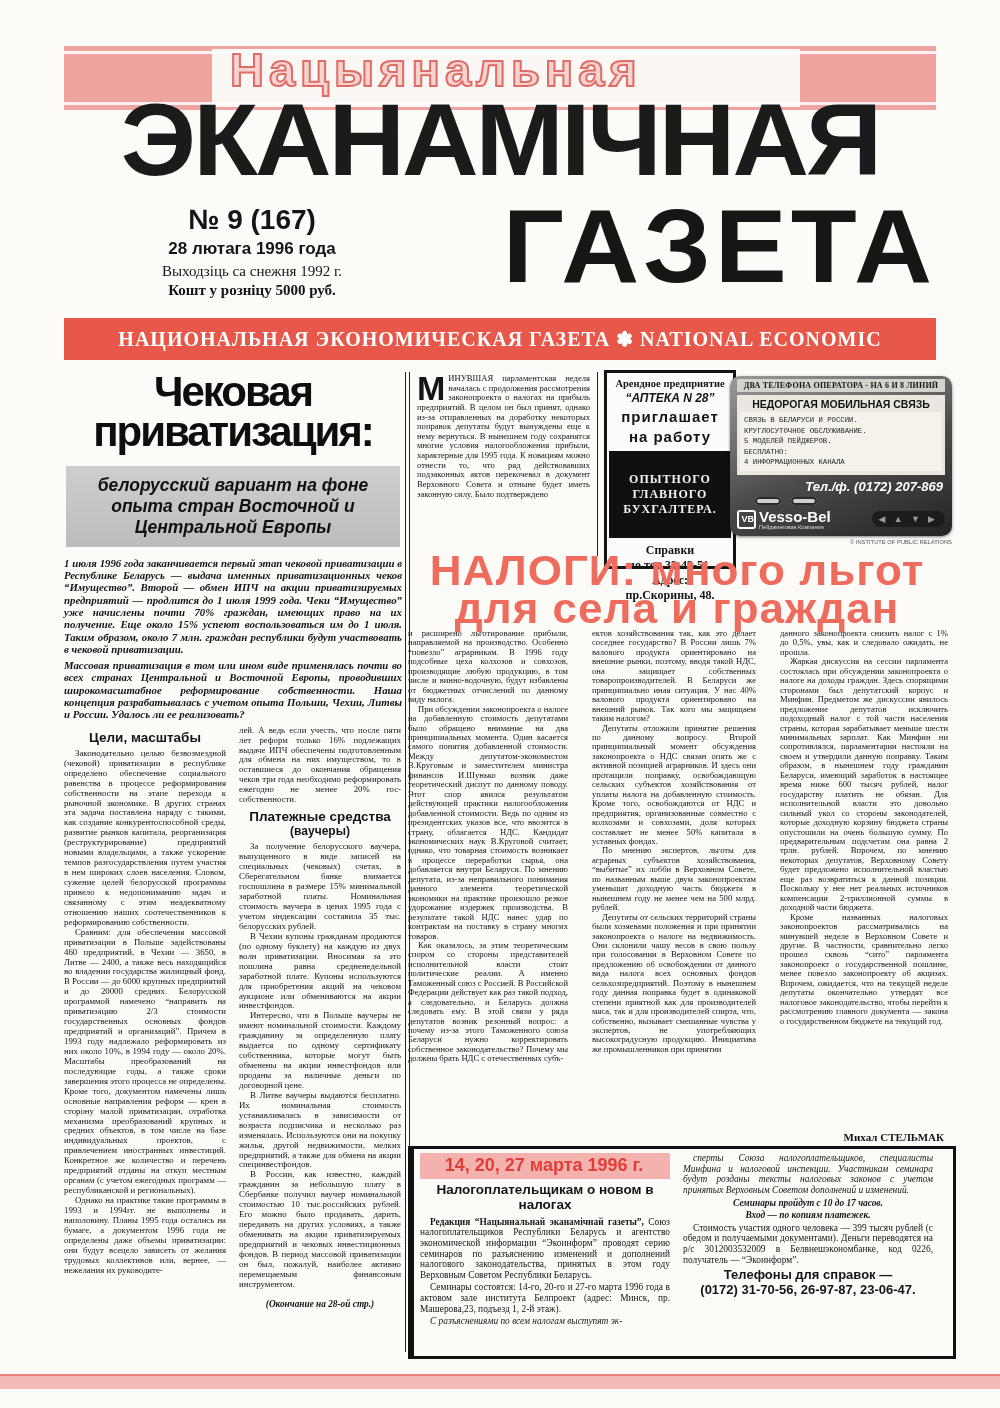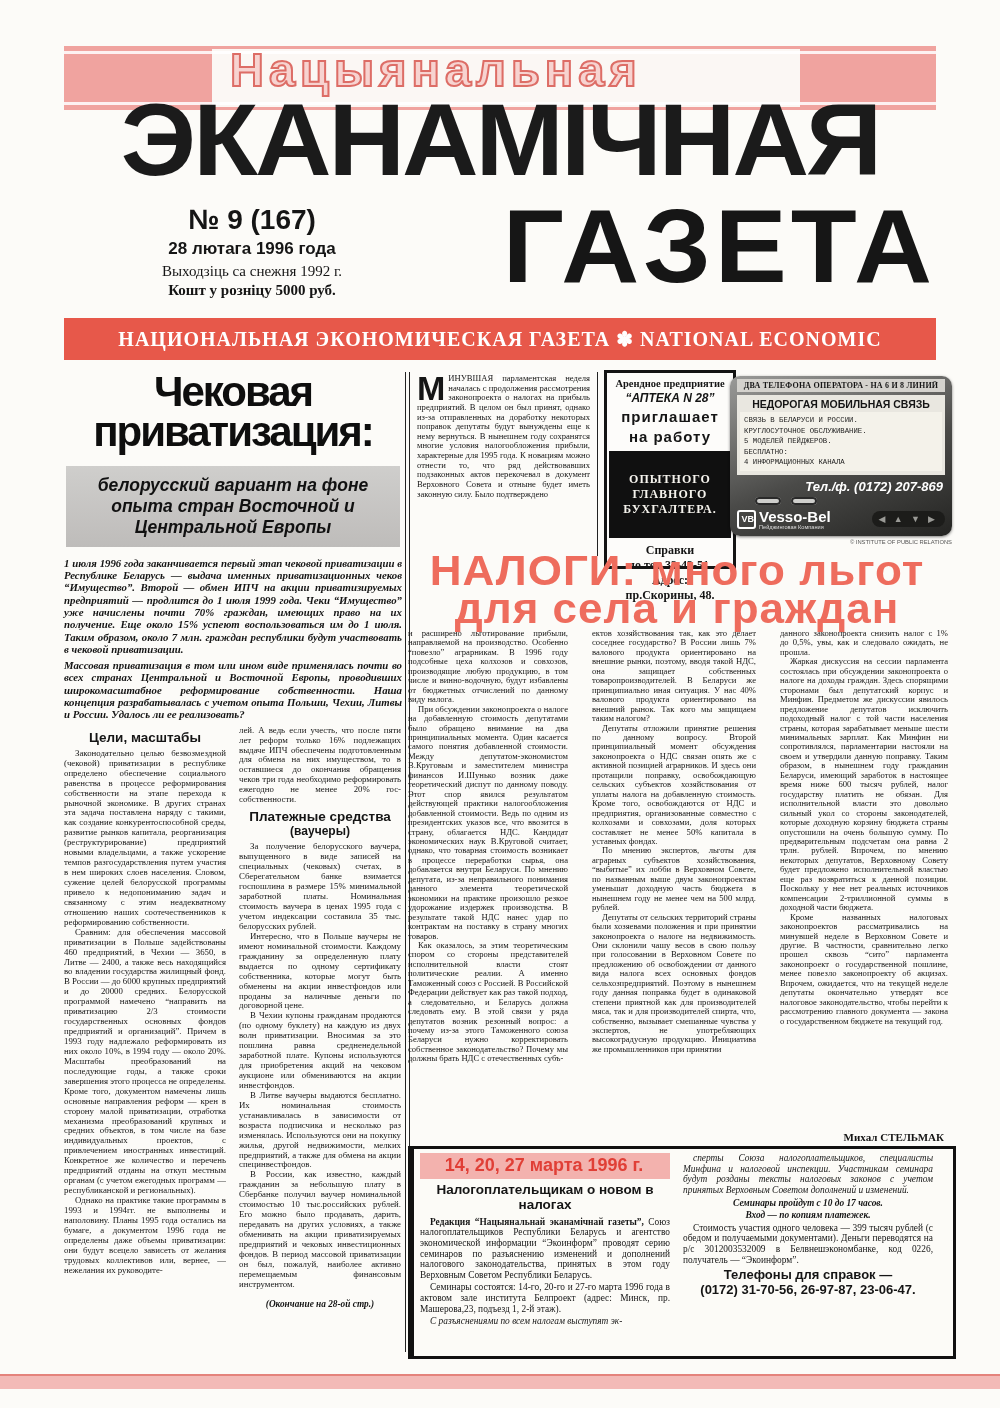--- a/index.html
+++ b/index.html
@@ -153,22 +153,22 @@
         <p>Сравним: для обеспечения массовой приватизации в Польше задействованы 460 предприятий, в Чехии — 3650, в Литве — 2400, а также весь находящийся во владении государства жилищный фонд. В России — до 6000 крупных предприятий и до 20000 средних. Белорусской программой намечено “направить на приватизацию 2/3 стоимости государственных основных фондов предприятий и организаций”. Причем в 1993 году надлежало реформировать из них около 10%, в 1994 году — около 20%. Масштабы преобразований на последующие годы, а также сроки завершения этого процесса не определены. Кроме того, документом намечены лишь основные направления реформ — крен в сторону малой приватизации, отработка механизма преобразований крупных и средних объектов, в том числе на базе индивидуальных проектов, с привлечением иностранных инвестиций. Конкретное же количество и перечень предприятий отданы на откуп местным органам (с учетом ежегодных программ — республиканской и региональных).</p>
         <p>Однако на практике такие программы в 1993 и 1994гг. не выполнены и наполовину. Планы 1995 года остались на бумаге, а документом 1996 года не определены даже объемы приватизации: они будут всецело зависеть от желания трудовых коллективов или, вернее, — нежелания их руководите-</p>
       </div>
       <div class="pa-col">
         <p class="ni">лей. А ведь если учесть, что после пяти лет реформ только 16% подлежащих выдаче ИПЧ обеспечены подготовленным для обмена на них имуществом, то в оставшиеся до окончания обращения чеков три года необходимо реформировать ежегодно не менее 20% гос-собственности.</p>
         <div class="subhead">
           <div>Платежные средства</div>
           <small>(ваучеры)</small>
         </div>
         <p>За получение белорусского ваучера, выпущенного в виде записей на специальных (чековых) счетах, в Сберегательном банке взимается госпошлина в размере 15% минимальной заработной платы. Номинальная стоимость ваучера в ценах 1995 года с учетом индексации составила 35 тыс. белорусских рублей.</p>
+        <p>В Чехии купоны гражданам продаются (по одному буклету) на каждую из двух волн приватизации. Вносимая за это пошлина равна средненедельной заработной плате. Купоны используются для приобретения акций на чековом аукционе или обмениваются на акции инвестфондов.</p>
         <p>Интересно, что в Польше ваучеры не имеют номинальной стоимости. Каждому гражданину за определенную плату выдается по одному сертификату собственника, которые могут быть обменены на акции инвестфондов или проданы за наличные деньги по договорной цене.</p>
-        <p>В Чехии купоны гражданам продаются (по одному буклету) на каждую из двух волн приватизации. Вносимая за это пошлина равна средненедельной заработной плате. Купоны используются для приобретения акций на чековом аукционе или обмениваются на акции инвестфондов.</p>
         <p>В Литве ваучеры выдаются бесплатно. Их номинальная стоимость устанавливалась в зависимости от возраста подписчика и несколько раз изменялась. Используются они на покупку жилья, другой недвижимости, мелких предприятий, а также для обмена на акции специнвестфондов.</p>
         <p>В России, как известно, каждый гражданин за небольшую плату в Сбербанке получил ваучер номинальной стоимостью 10 тыс.российских рублей. Его можно было продавать, дарить, передавать на других условиях, а также обменивать на акции приватизируемых предприятий и чековых инвестиционных фондов. В период массовой приватизации он был, пожалуй, наиболее активно перемещаемым финансовым инструментом.</p>
         <p class="cont">(Окончание на 28-ой стр.)</p>
       </div>
     </div>
   </div>
 
   <div class="vrule-main"></div>
   <div class="vrule-mid"></div>
 

